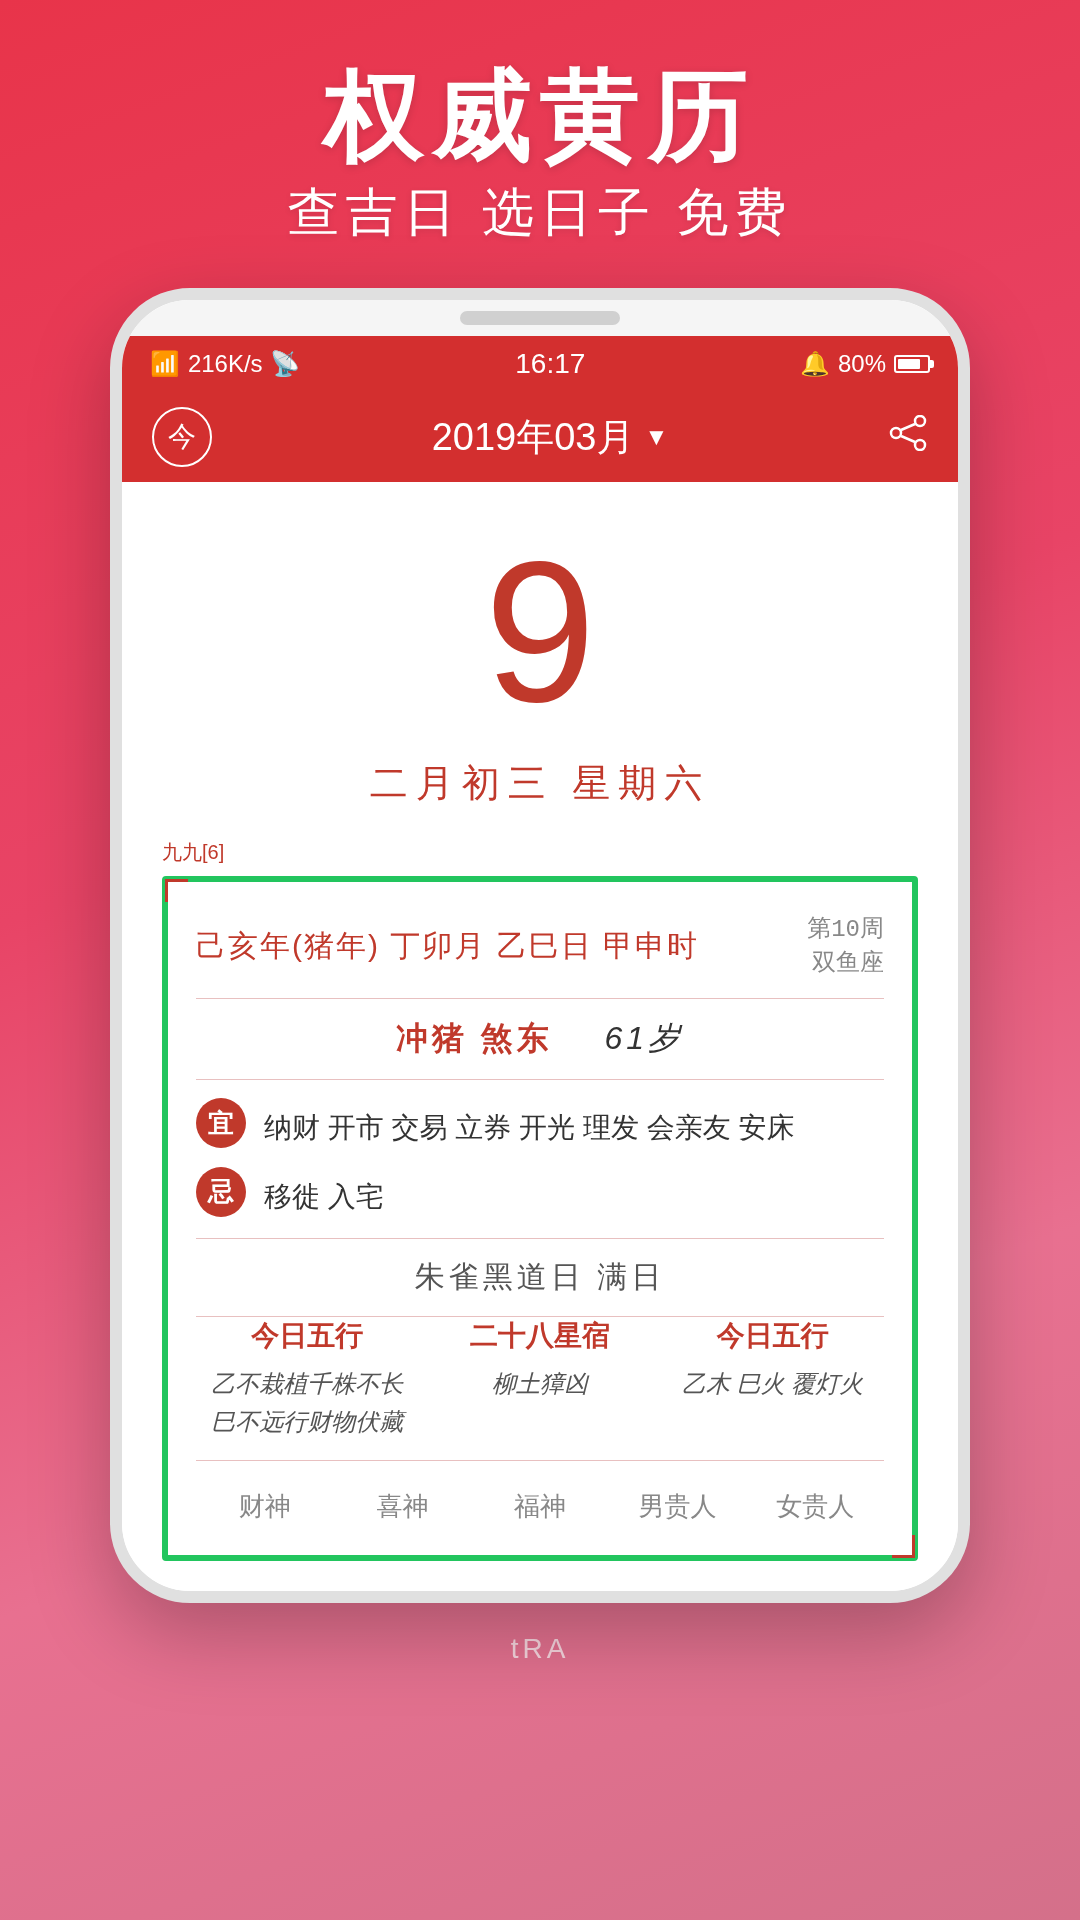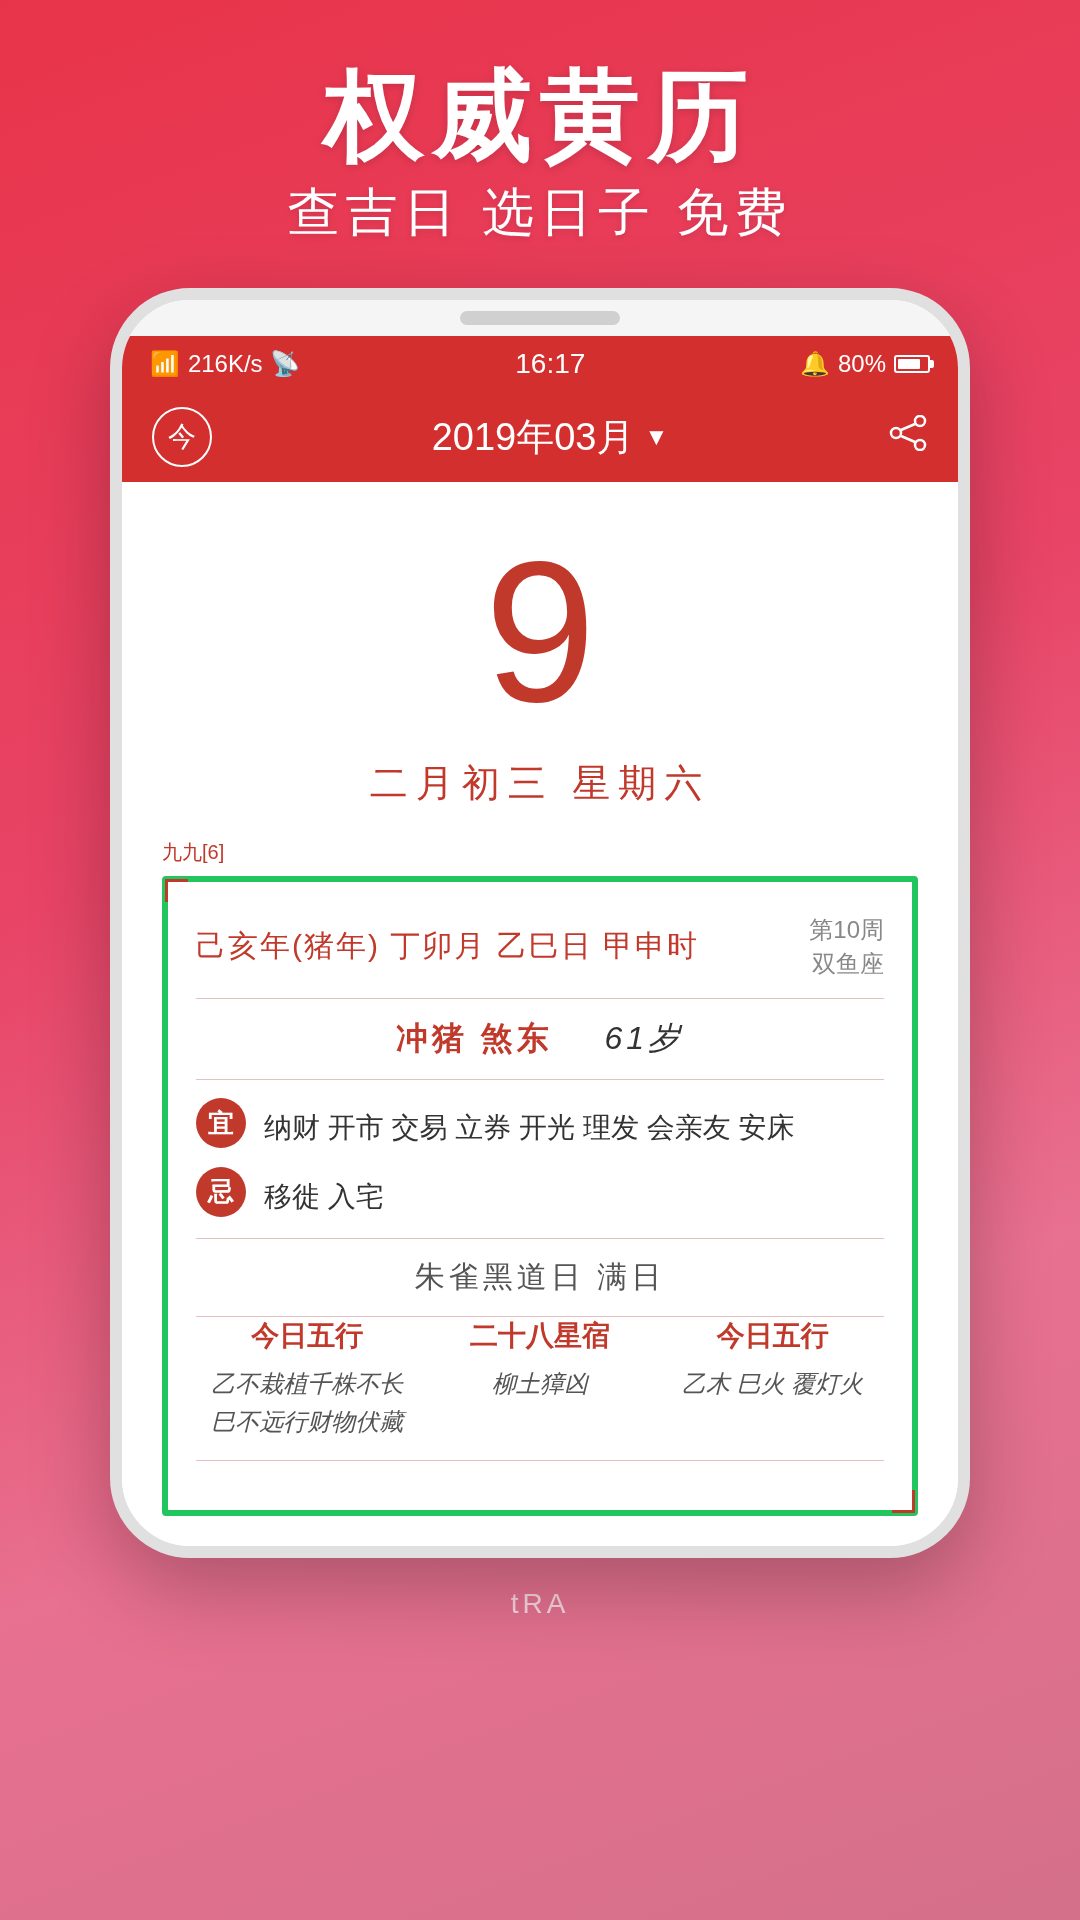--- a/index.html
+++ b/index.html
@@ -255,20 +255,21 @@
       font-size: 30px;
       font-weight: 500;
       letter-spacing: 2px;
     }
 
     .year-info-right {
       color: #888;
       font-size: 24px;
       text-align: right;
       line-height: 1.4;
+      font-family: Liberation Mono, monospace;
     }
 
     .conflict-line {
       text-align: center;
       color: #c0392b;
       font-size: 32px;
       font-weight: 600;
       padding-bottom: 18px;
       border-bottom: 1px solid #e8c0c0;
       margin-bottom: 18px;
@@ -472,20 +473,27 @@
         <div class="column-item">
           <div class="column-title">二十八星宿</div>
           <div class="column-content">柳土獐凶</div>
         </div>
         <div class="column-item">
           <div class="column-title">今日五行</div>
           <div class="column-content">乙木 巳火 覆灯火</div>
         </div>
       </div>
 
+      <div class="gods-row">
+        <div class="god-item">财神</div>
+        <div class="god-item">喜神</div>
+        <div class="god-item">福神</div>
+        <div class="god-item">男贵人</div>
+        <div class="god-item">女贵人</div>
+      </div>
 
     </div>
 
   </div>
 
 </div>
 
 <div class="bottom-area">tRA</div>
 
 </body></html>

